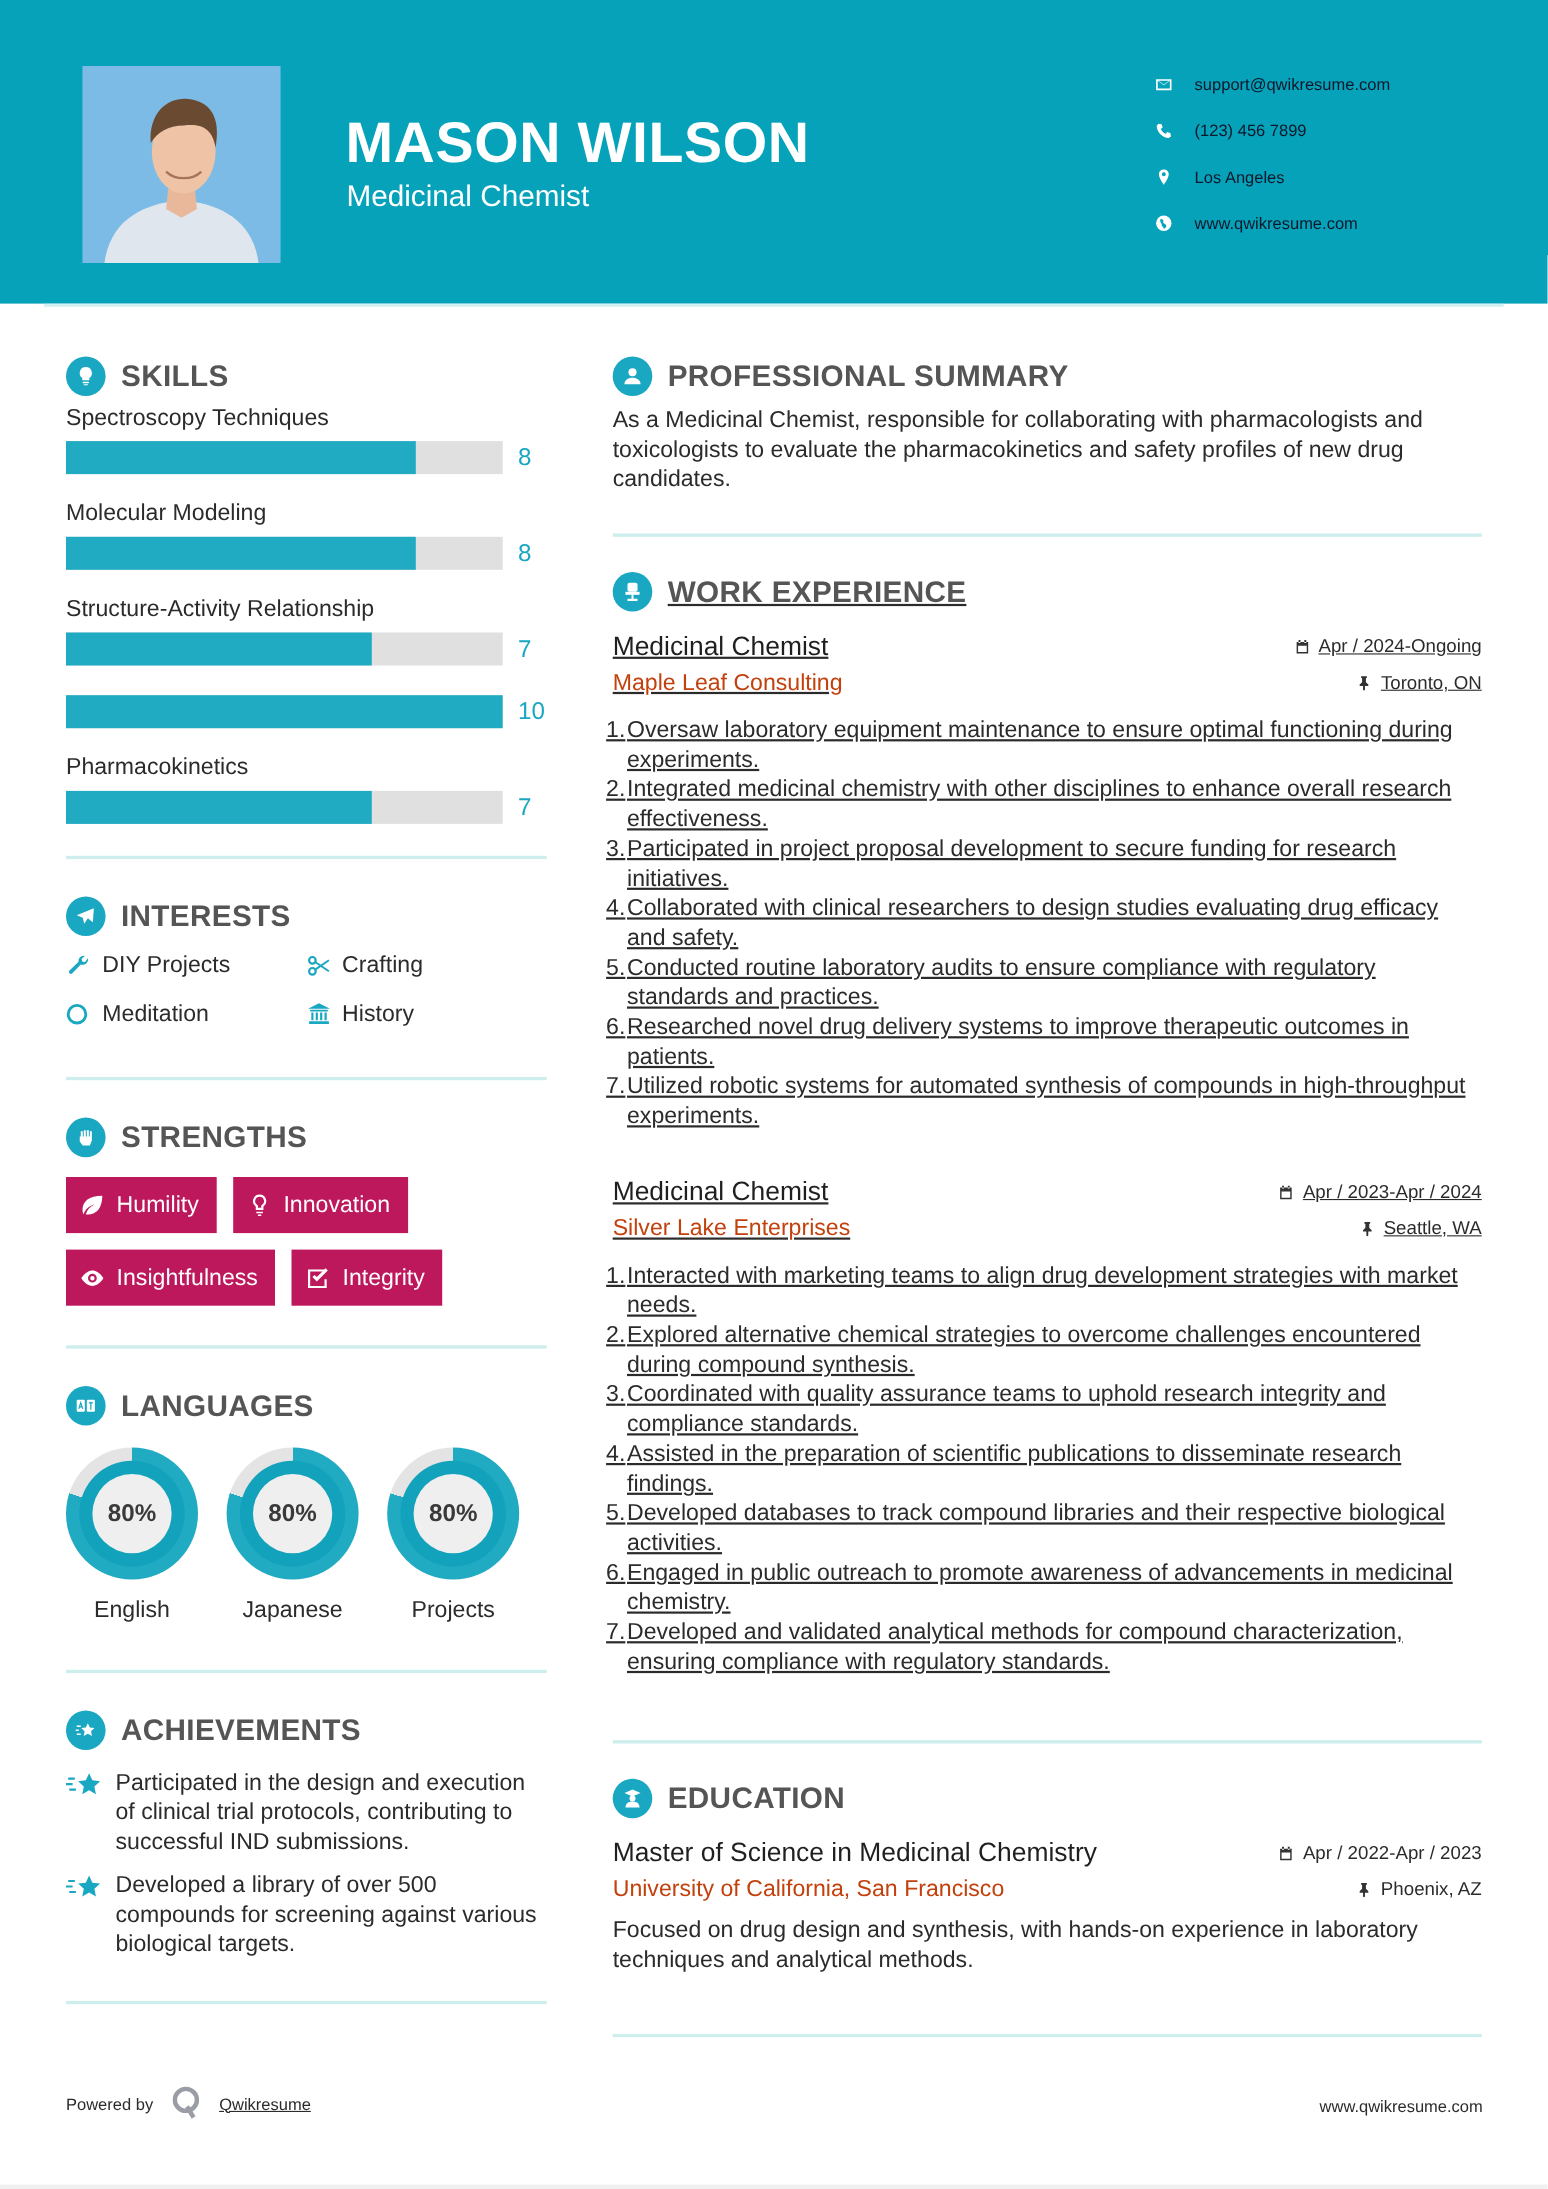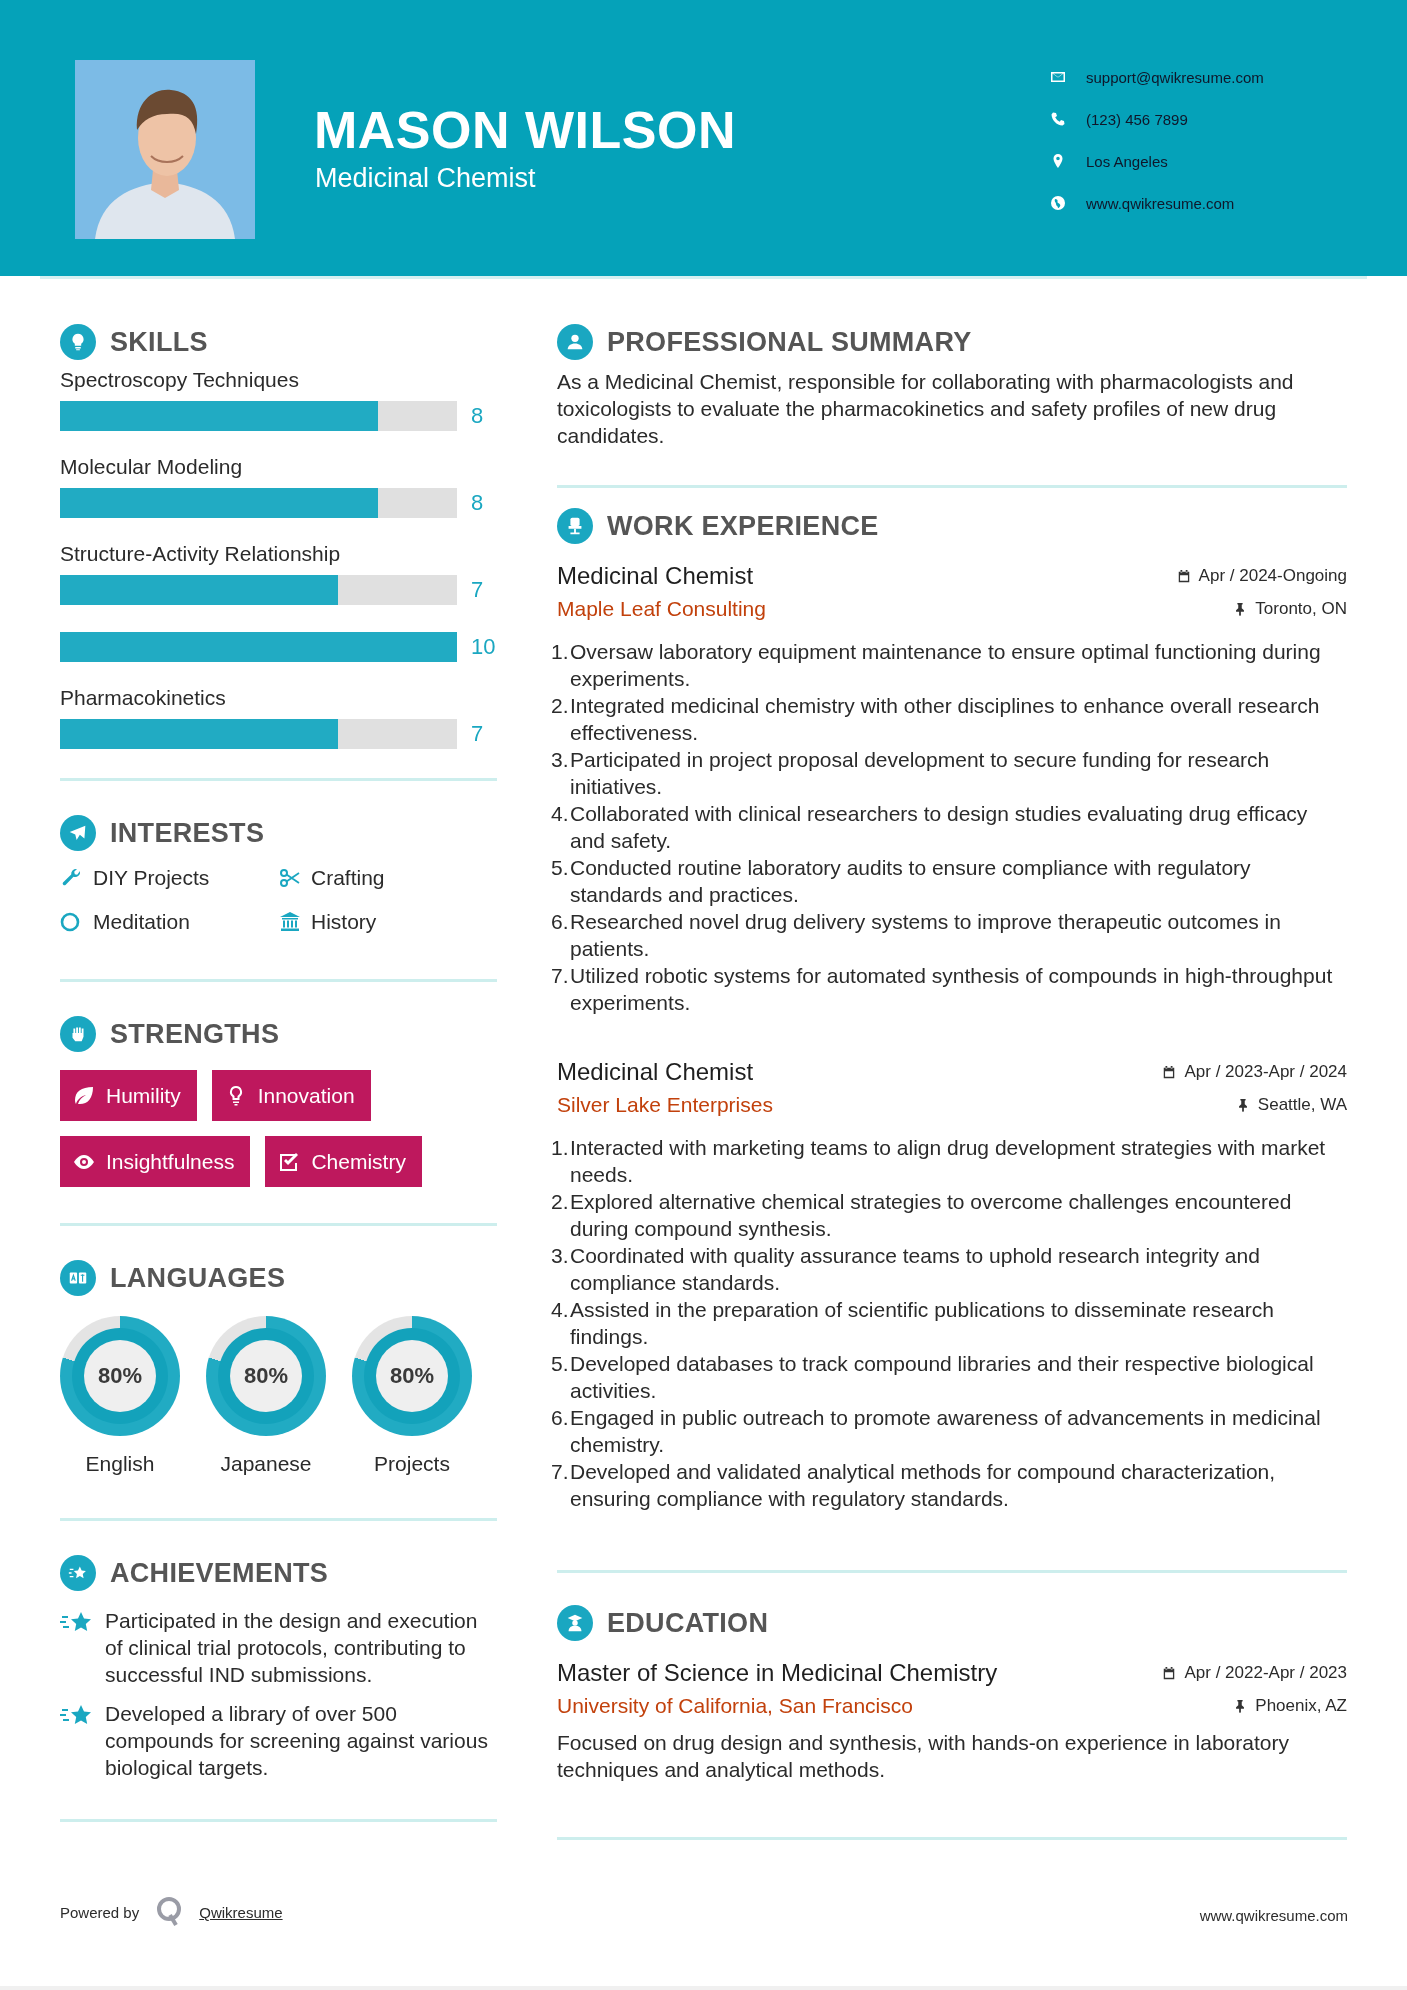--- a/index.html
+++ b/index.html
@@ -272,21 +272,21 @@
         <svg viewBox="0 0 24 24">
             <path d="M12 5C6 5 2 12 2 12s4 7 10 7 10-7 10-7-4-7-10-7zm0 11a4 4 0 110-8 4 4 0 010 8zm0-6a2 2 0 100 4 2 2 0 000-4z"></path>
           </svg>
         <span>Insightfulness</span>
       </div>
       <div class="chip">
         <svg viewBox="0 0 24 24">
             <path d="M3 4h15v2H5v13h13v-6h2v8H3z"></path>
             <path d="M7 11l4 4 10-10-2-2-8 8-2-2z"></path>
           </svg>
-        <span>Chemistry</span>
+        <span>Integrity</span>
       </div>
     </div>
   </section>
 
   <div class="divider" style="margin-top:36px;"></div>
 
   <section style="margin-top:30px;">
     <div class="sec-head">
       <span class="sec-icon">
         <svg viewBox="0 0 24 24">
@@ -369,21 +369,21 @@
             <path d="M4 20c0-4 3.5-6.5 8-6.5s8 2.5 8 6.5z"></path>
           </svg>
       </span>
       <span class="sec-title">PROFESSIONAL SUMMARY</span>
     </div>
     <p class="summary">As a Medicinal Chemist, responsible for collaborating with pharmacologists and toxicologists to evaluate the pharmacokinetics and safety profiles of new drug candidates.</p>
   </section>
 
   <div class="divider" style="margin-top:36px;"></div>
 
-  <section style="margin-top:16px;">
+  <section style="margin-top:28px;text-decoration:underline;">
     <div class="sec-head">
       <span class="sec-icon">
         <svg viewBox="0 0 24 24">
             <rect x="7" y="3" width="10" height="9" rx="2"></rect>
             <rect x="5" y="12" width="14" height="3"></rect>
             <path d="M11 15h2v4h-2zM7 19h10v2H7z"></path>
           </svg>
       </span>
       <span class="sec-title">WORK EXPERIENCE</span>
     </div>

